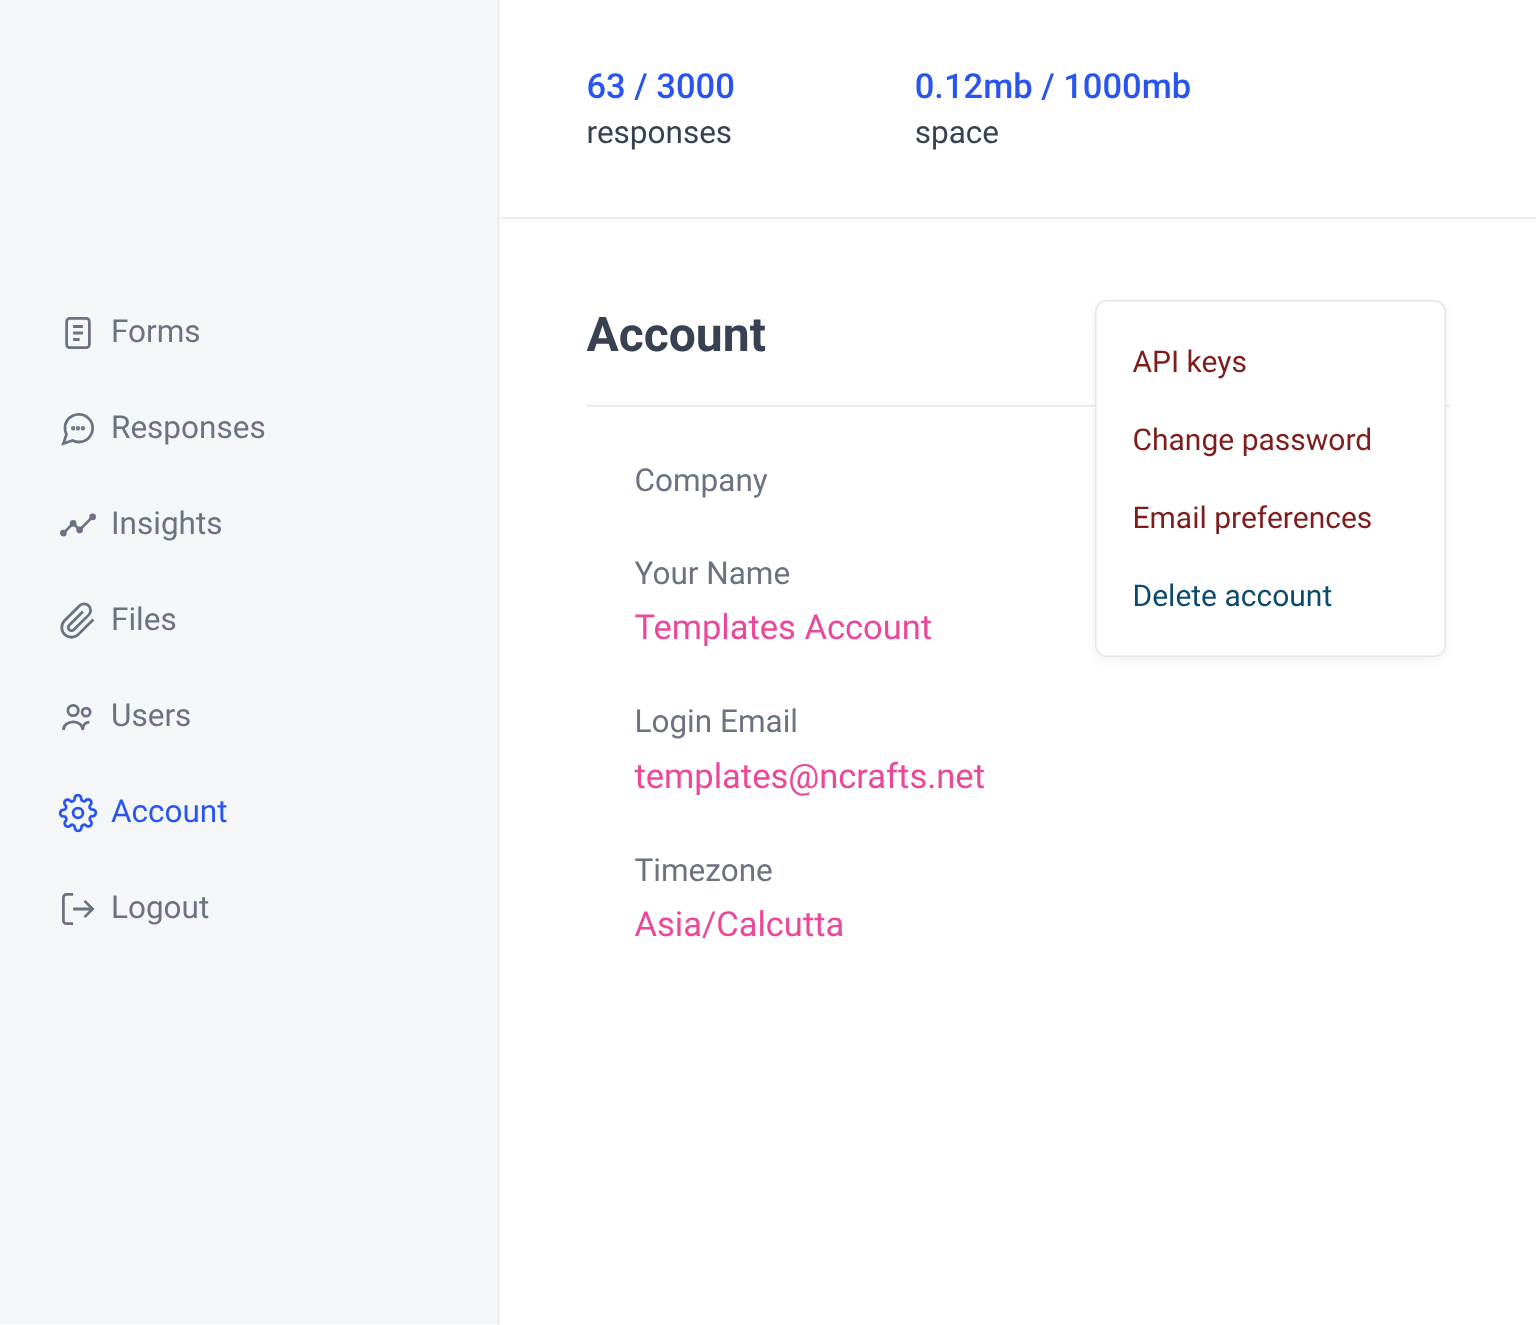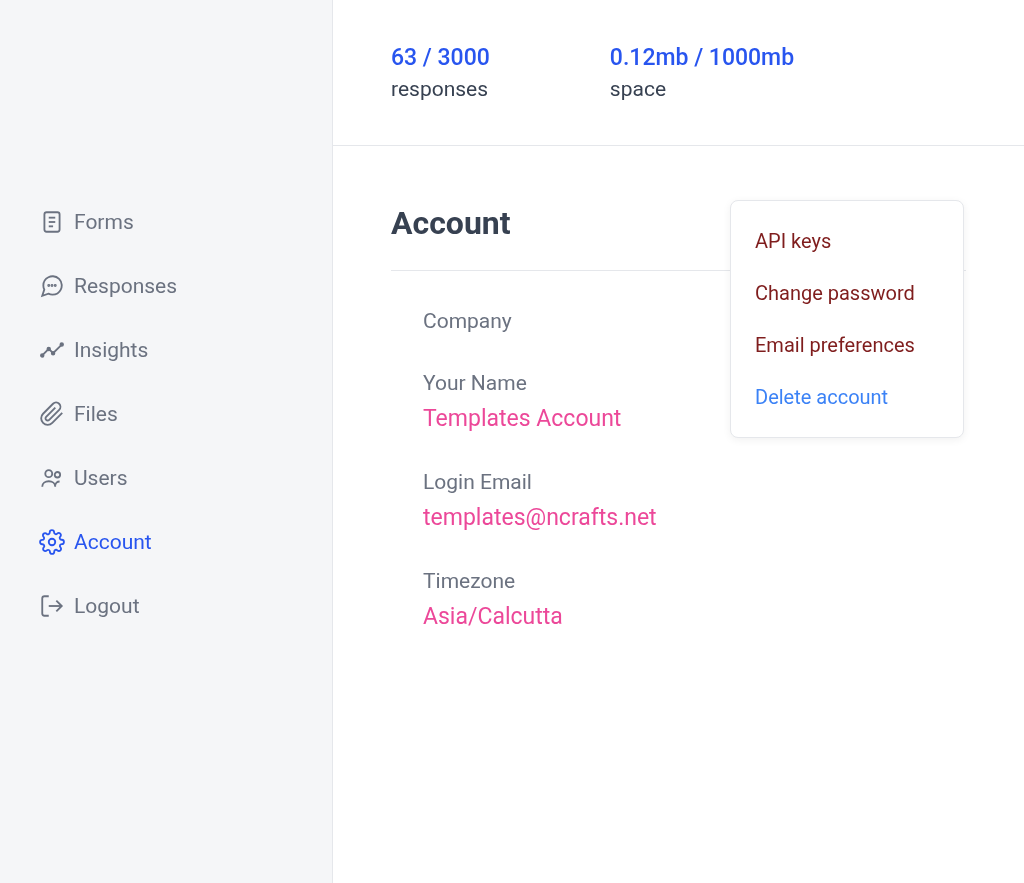--- a/index.html
+++ b/index.html
@@ -109,21 +109,21 @@
       box-shadow: 0 2px 8px rgba(0,0,0,0.06);
       padding: 14px 0;
     }
     .dropdown-item {
       padding: 14px 24px;
       font-size: 20px;
       color: #7f1d1d;
       cursor: pointer;
     }
     .dropdown-item.danger {
-      color: #3b82f6;
+      color: #0c4a6e;
     }
   </style>
 </head>
 <body>
 
 <nav class="sidebar">
   <div class="sidebar-item">
     <span class="icon">
       <svg viewBox="0 0 24 24">
           <rect x="5" y="3" width="14" height="18" rx="2"></rect>

